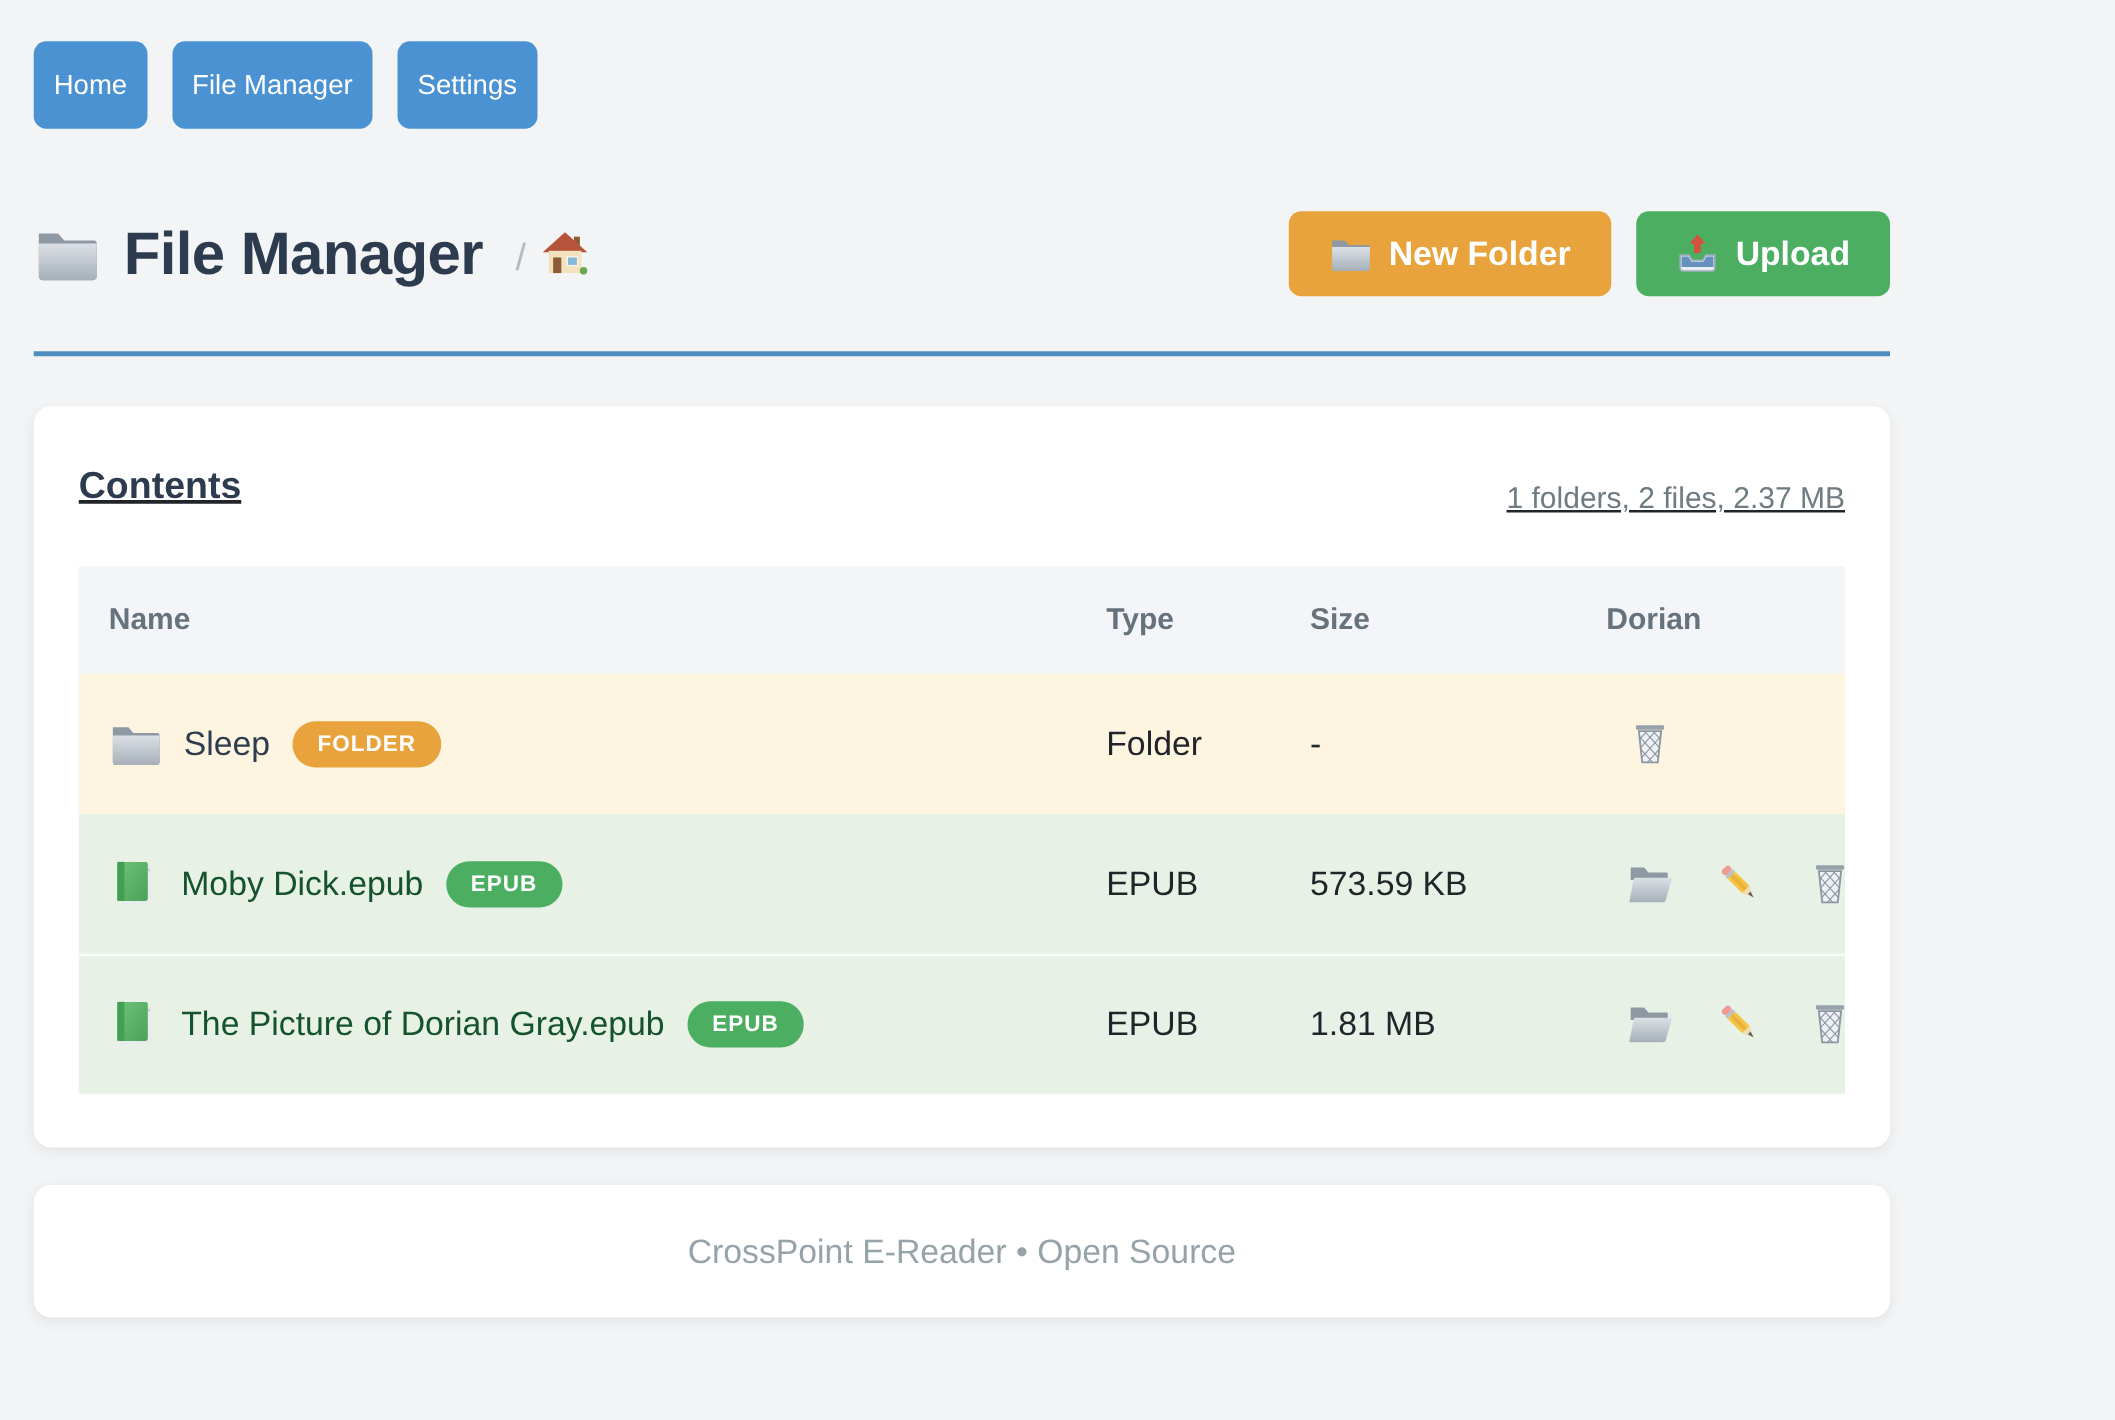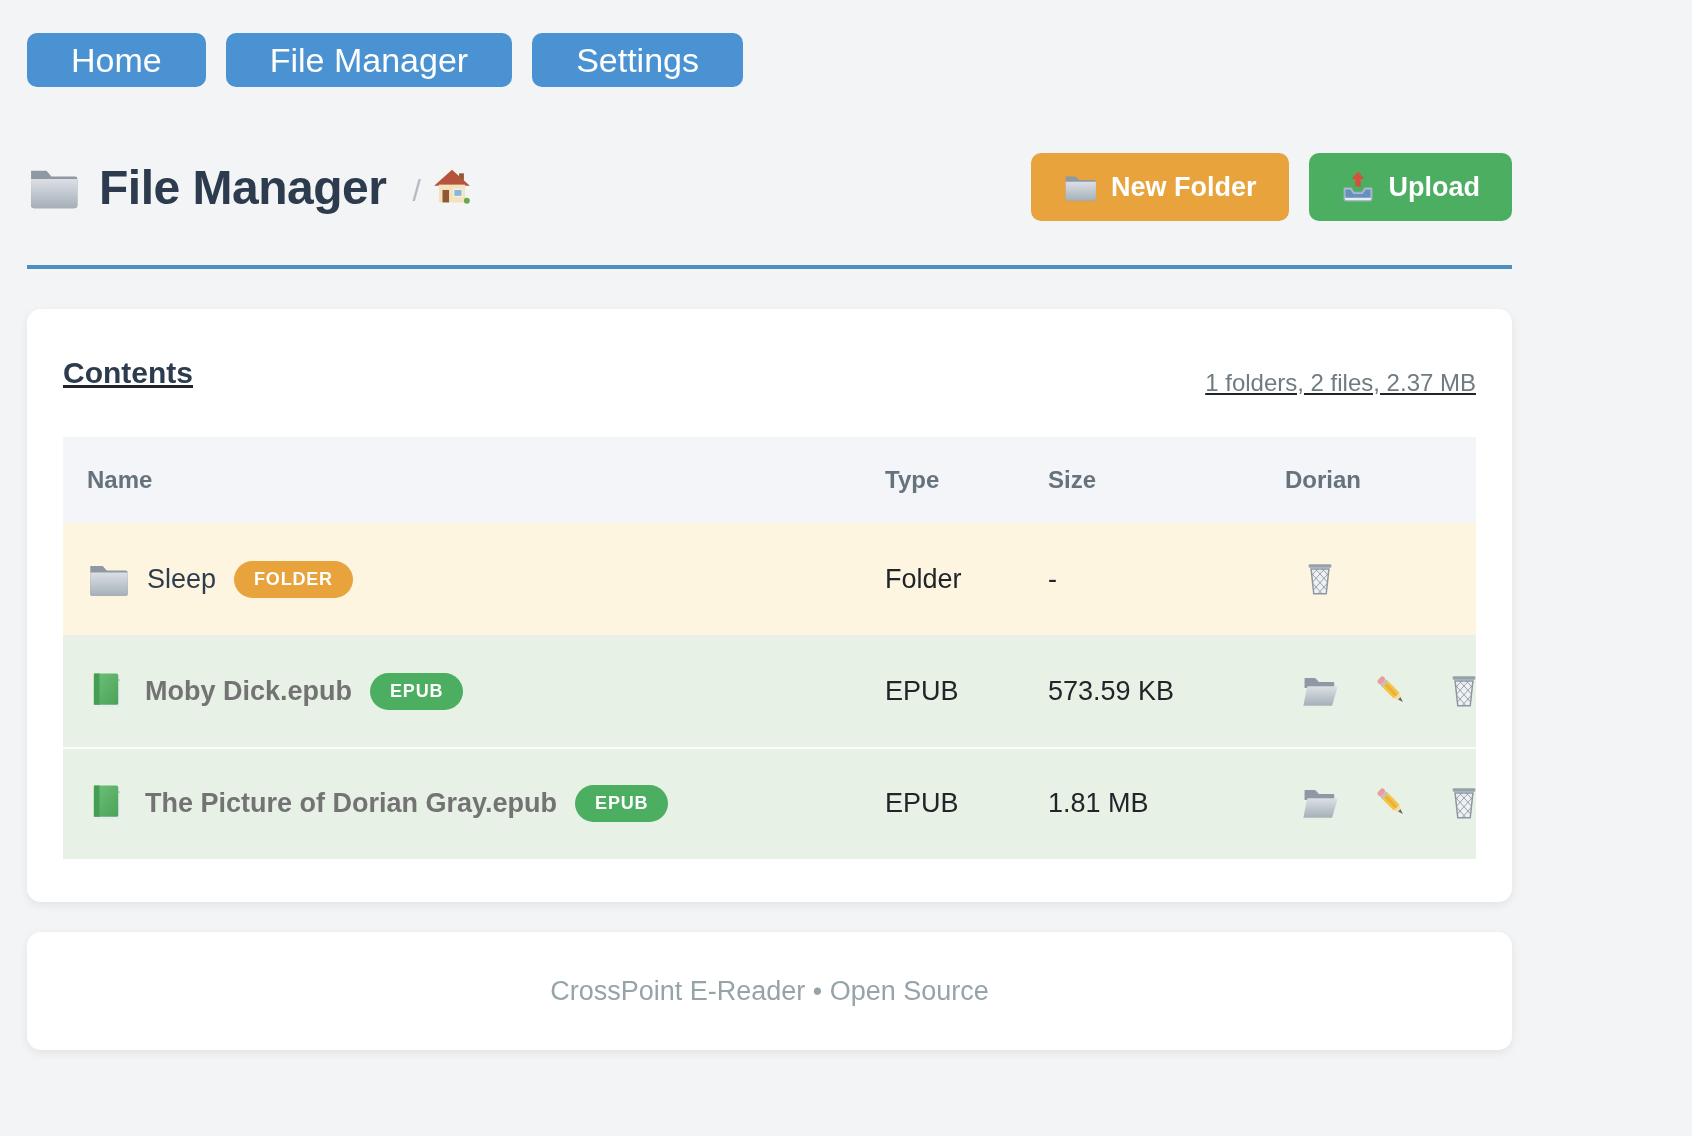--- a/index.html
+++ b/index.html
@@ -8,22 +8,22 @@
     width:1692px; height:1136px; overflow:hidden;
     background:#f3f4f5;
     font-family:"Liberation Sans", sans-serif;
     color:#212529;
   }
   .page { width:1485px; margin-left:27px; }
 
   
   .topnav { display:flex; gap:20px; padding-top:33px; }
   .nav-btn {
-    height:54px; padding:0 44px; border:none; border-radius:10px;
-    background:#4b92d2; color:#ffffff; font-size:34px;
+    height:70px; padding:0 16px; border:none; border-radius:10px;
+    background:#4b92d2; color:#ffffff; font-size:22px;
     font-family:inherit; cursor:pointer;
   }
 
   
   .page-header { display:flex; justify-content:space-between; align-items:center; margin-top:66px; }
   .title-wrap { display:flex; align-items:center; }
   .title-wrap h1 { margin:0 0 0 20px; font-size:48px; font-weight:bold; color:#2d3b4f; letter-spacing:-0.5px; }
   .crumb { display:flex; align-items:center; margin-left:26px; gap:12px; }
   .crumb-sep { color:#b3bcc3; font-size:30px; position:relative; top:4px; }
   .header-actions { display:flex; gap:20px; }
@@ -50,34 +50,34 @@
     grid-template-columns:822px 163px 237px auto;
     align-items:center;
   }
   .thead { background:#f3f5f8; height:86px; color:#67737c; font-weight:bold; font-size:24px; }
   .trow { height:112px; font-size:27px; }
   .row-folder { background:#fdf5e0; }
   .row-file { background:#e7f1e6; }
   .row-file + .row-file { box-shadow:inset 0 2px 0 rgba(255,255,255,0.8); }
   .cell-name { padding-left:24px; display:flex; align-items:center; gap:18px; }
   .row-folder .name-text { color:#2e3c4e; }
-  .row-file .name-text { color:#737373;font-weight:bold; }
+  .row-file .name-text { color:#14532d; }
   .cell-type, .cell-size { color:#212529; }
   .cell-actions { display:flex; align-items:center; gap:34px; padding-left:16px; }
   .icon-btn { background:none; border:none; padding:0; cursor:pointer; line-height:0; }
 
   .badge {
     border-radius:999px; padding:8px 20px;
     color:#fff; font-size:18px; font-weight:bold; letter-spacing:0.8px;
   }
   .badge.orange { background:#e8a33c; }
   .badge.green { background:#4cae60; }
 
   
-  .footer-card { margin-top:30px; height:118px; display:flex; align-items:center; justify-content:center;text-align:right; }
+  .footer-card { margin-top:30px; height:106px; display:flex; align-items:center; justify-content:center;text-align:right; }
   .footer-card p { margin:0; color:#96a3a8; font-size:27px; }
 
   
   .ic { display:inline-block; vertical-align:middle; }
   .ic-52 { width:52px; height:52px; }
   .ic-42 { width:42px; height:42px; }
   .ic-40 { width:40px; height:40px; }
   .ic-38 { width:38px; height:38px; }
   .ic-34 { width:34px; height:34px; }
 </style>

